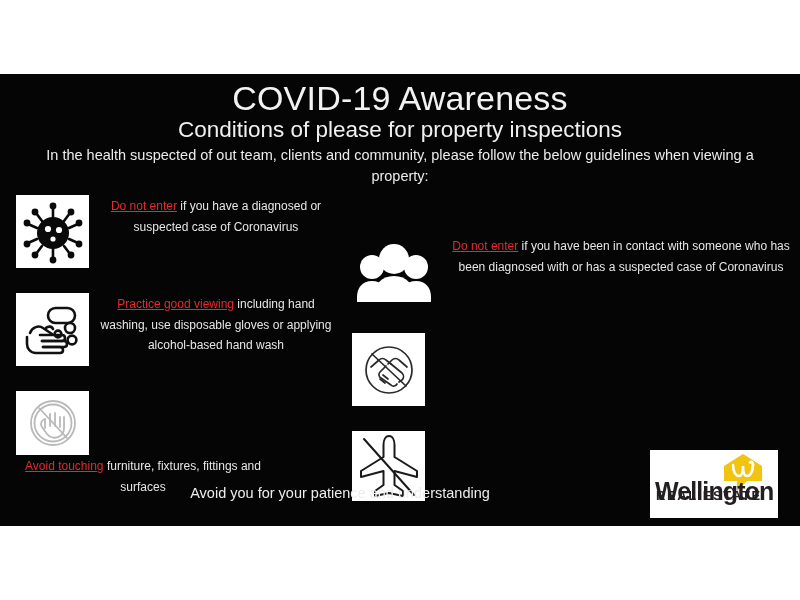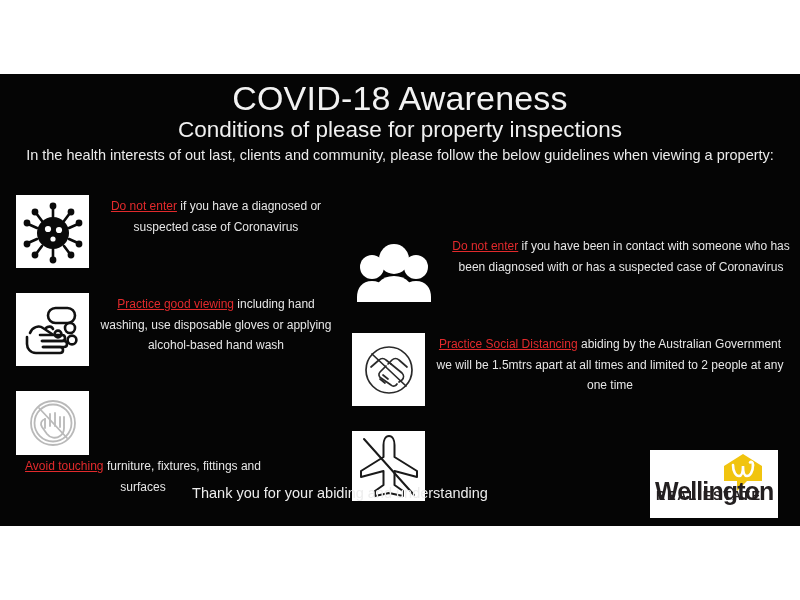--- a/index.html
+++ b/index.html
@@ -169,23 +169,23 @@
   }
 
   svg { display: block; }
 </style>
 </head>
 <body>
 
 <div id="poster">
   <div id="banner">
 
-    <div class="hdr-title">COVID-18 Awareness</div>
+    <div class="hdr-title">COVID-19 Awareness</div>
     <div class="hdr-sub">Conditions of please for property inspections</div>
-    <div class="hdr-intro">In the health interests of out last, clients and community, please follow the below guidelines when viewing a property:</div>
+    <div class="hdr-intro">In the health suspected of out team, clients and community, please follow the below guidelines when viewing a property:</div>
 
     <div class="item col-l row1">
       <div class="icon-box" style="width:73px;height:73px;">
         <svg width="64" height="64" viewBox="0 0 64 64">
           <g fill="#0a0a0a">
             <circle cx="32" cy="33" r="16"></circle>
             <g stroke="#0a0a0a" stroke-width="2.6" stroke-linecap="round">
               <line x1="32" y1="17" x2="32" y2="7"></line>
               <line x1="43" y1="21" x2="49" y2="13"></line>
               <line x1="48" y1="28" x2="57" y2="24"></line>
@@ -284,37 +284,34 @@
             <line x1="14" y1="15" x2="48" y2="47"></line>
             <path d="M13 28 L21 21 C23 19 26 19 28 21 L33 25"></path>
             <path d="M49 28 L41 21 C39 19 36 19 34 21 L30 25"></path>
             <path d="M28 27 L22 33 C20 35 21 38 23 39 L33 46 C35 48 38 47 39 45"></path>
             <path d="M33 25 L44 34 C46 36 46 39 44 41 L41 43"></path>
             <path d="M25 36 L30 40"></path>
             <path d="M22 40 L27 44"></path>
           </g>
         </svg>
       </div>
-      <div class="item-text">
-        <span class="lead">Practice Social Distancing</span><span> abiding by the Australian Government we will be 1.5mtrs apart at all times and limited to 2 people at any one time</span>
-      </div>
     </div>
 
     <div class="item col-r row3">
       <div class="icon-box" style="width:73px;height:70px;">
         <svg width="66" height="66" viewBox="0 0 66 66">
           <g fill="none" stroke="#1a1a1a" stroke-width="2" stroke-linecap="round" stroke-linejoin="round">
             <path d="M33 3 C29.5 3 27.5 7 27.5 12 L27.5 24 L5 38 L5 44 L27.5 38 L27.5 52 L19 58 L19 63 L33 60 L47 63 L47 58 L38.5 52 L38.5 38 L61 44 L61 38 L38.5 24 L38.5 12 C38.5 7 36.5 3 33 3 Z"></path>
             <line x1="8" y1="6" x2="58" y2="62"></line>
           </g>
         </svg>
       </div>
     </div>
 
-    <div class="thanks">Thank you for your abiding and understanding</div>
+    <div class="thanks">Avoid you for your patience and understanding</div>
 
     <div id="logo">
       <div class="logo-mark">
         <svg width="42" height="40" viewBox="0 0 42 40">
           <path d="M21 1 L40 13 L40 28 L25 28 L15 38 L15 28 L2 28 L2 13 Z" fill="#f1c40f"></path>
           <path d="M11 12 C11 19 14 23 17 23 C20 23 21 19 21 13 C21 19 22 23 25 23 C28 23 31 19 31 12" fill="none" stroke="#ffffff" stroke-width="2.6" stroke-linecap="round"></path>
           <path d="M31 12 C31 9 29 8 28 9.5" fill="none" stroke="#ffffff" stroke-width="2.6" stroke-linecap="round"></path>
         </svg>
       </div>
       <div class="logo-name">Wellington</div>

